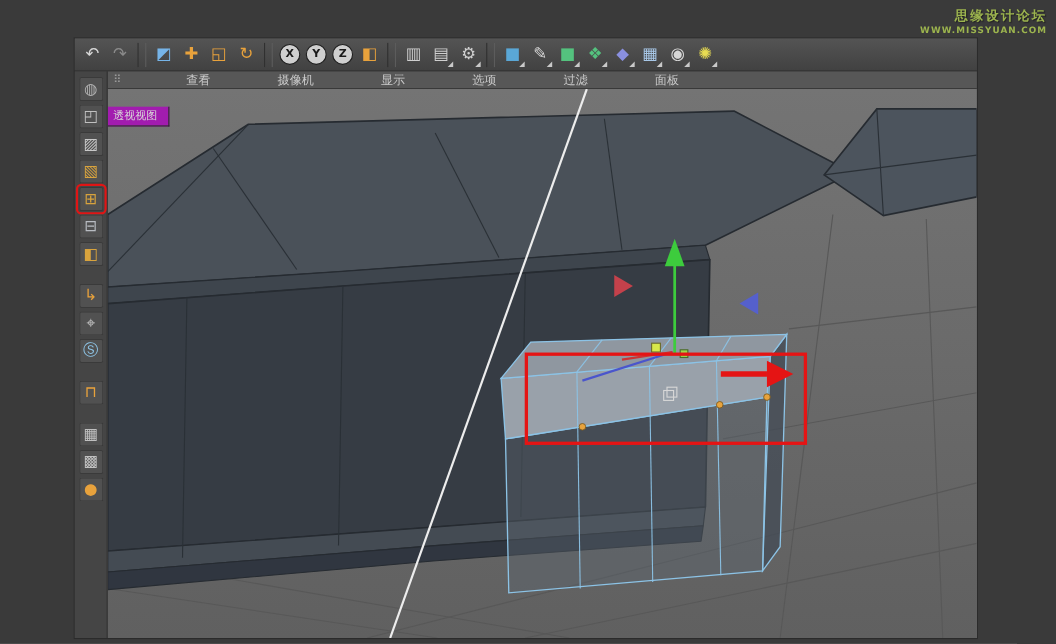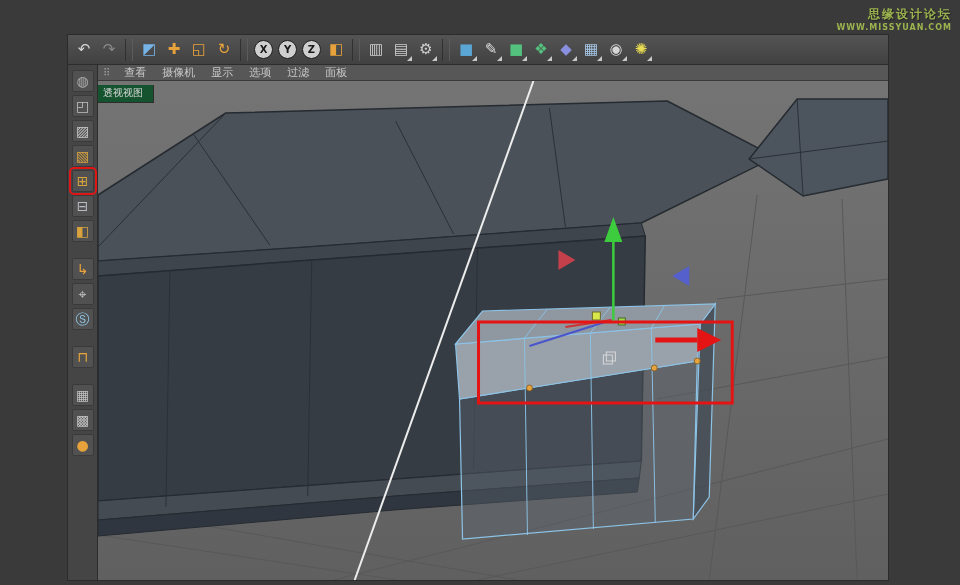--- a/index.html
+++ b/index.html
@@ -40,24 +40,24 @@
           box-shadow:inset 0 0 0 1px #3a3a3a;}
   .lt-btn.highlighted{outline:2px solid #e01515;outline-offset:1px;}
   .lt-gap{height:10px;flex:0 0 10px;}
 
   
   .main{flex:1;display:flex;flex-direction:column;min-width:0;}
   .vp-menubar{height:16px;box-sizing:border-box;flex:0 0 16px;background:#575757;
               border-bottom:1px solid #393939;display:flex;align-items:center;
               padding:0 3px;font-size:11px;color:#c9c9c9;}
   .menu-grid{color:#9a9a9a;font-size:10px;margin:0 6px 0 2px;}
-  .menu-item{padding:0 8px;cursor:pointer;white-space:nowrap;}
+  .menu-item{padding:0 8px;cursor:pointer;white-space:nowrap;margin-left:45px;}
 
   .viewport{flex:1;position:relative;overflow:hidden;background:#6a6a6a;}
-  .vp-label{position:absolute;left:0;top:4px;z-index:3;background:#14532d;color:#d8d8d8;
+  .vp-label{position:absolute;left:0;top:16px;z-index:3;background:#a21caf;color:#d8d8d8;
             font-size:10px;padding:1px 10px 2px 5px;border-right:1px solid #2d2d2d;
             border-bottom:1px solid #2d2d2d;}
   svg.scene{position:absolute;left:0;top:0;width:100%;height:100%;display:block;}
 </style>
 </head>
 <body>
 
 <div class="screen">
 
   <div class="watermark">

